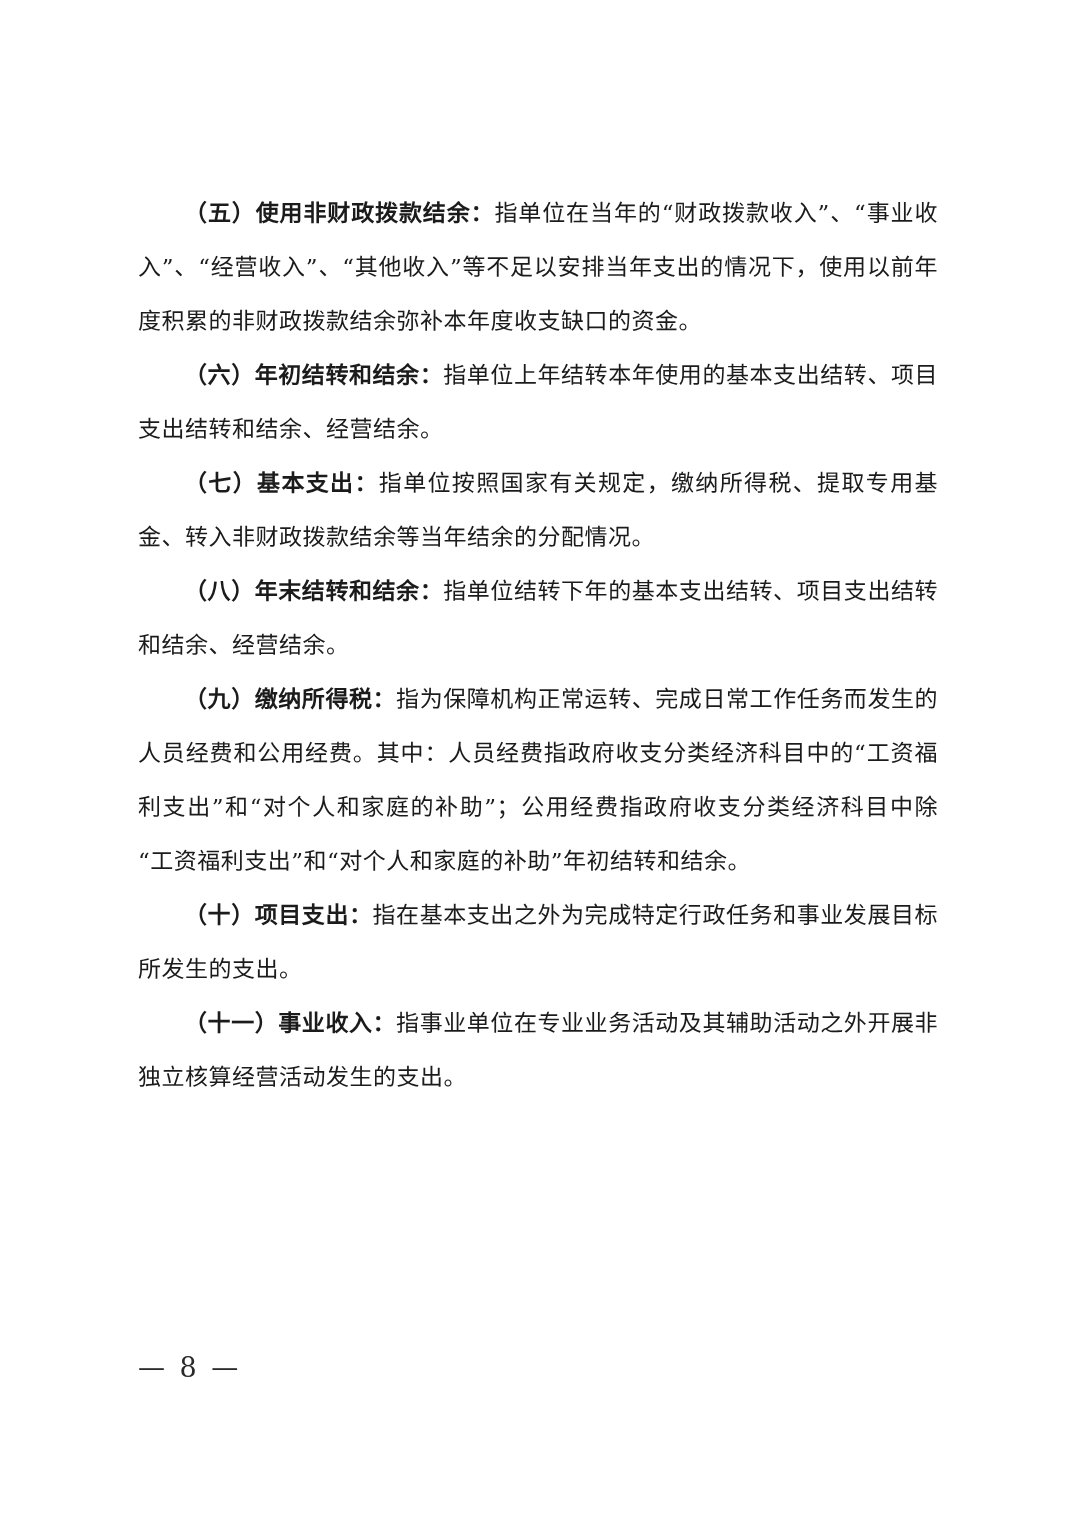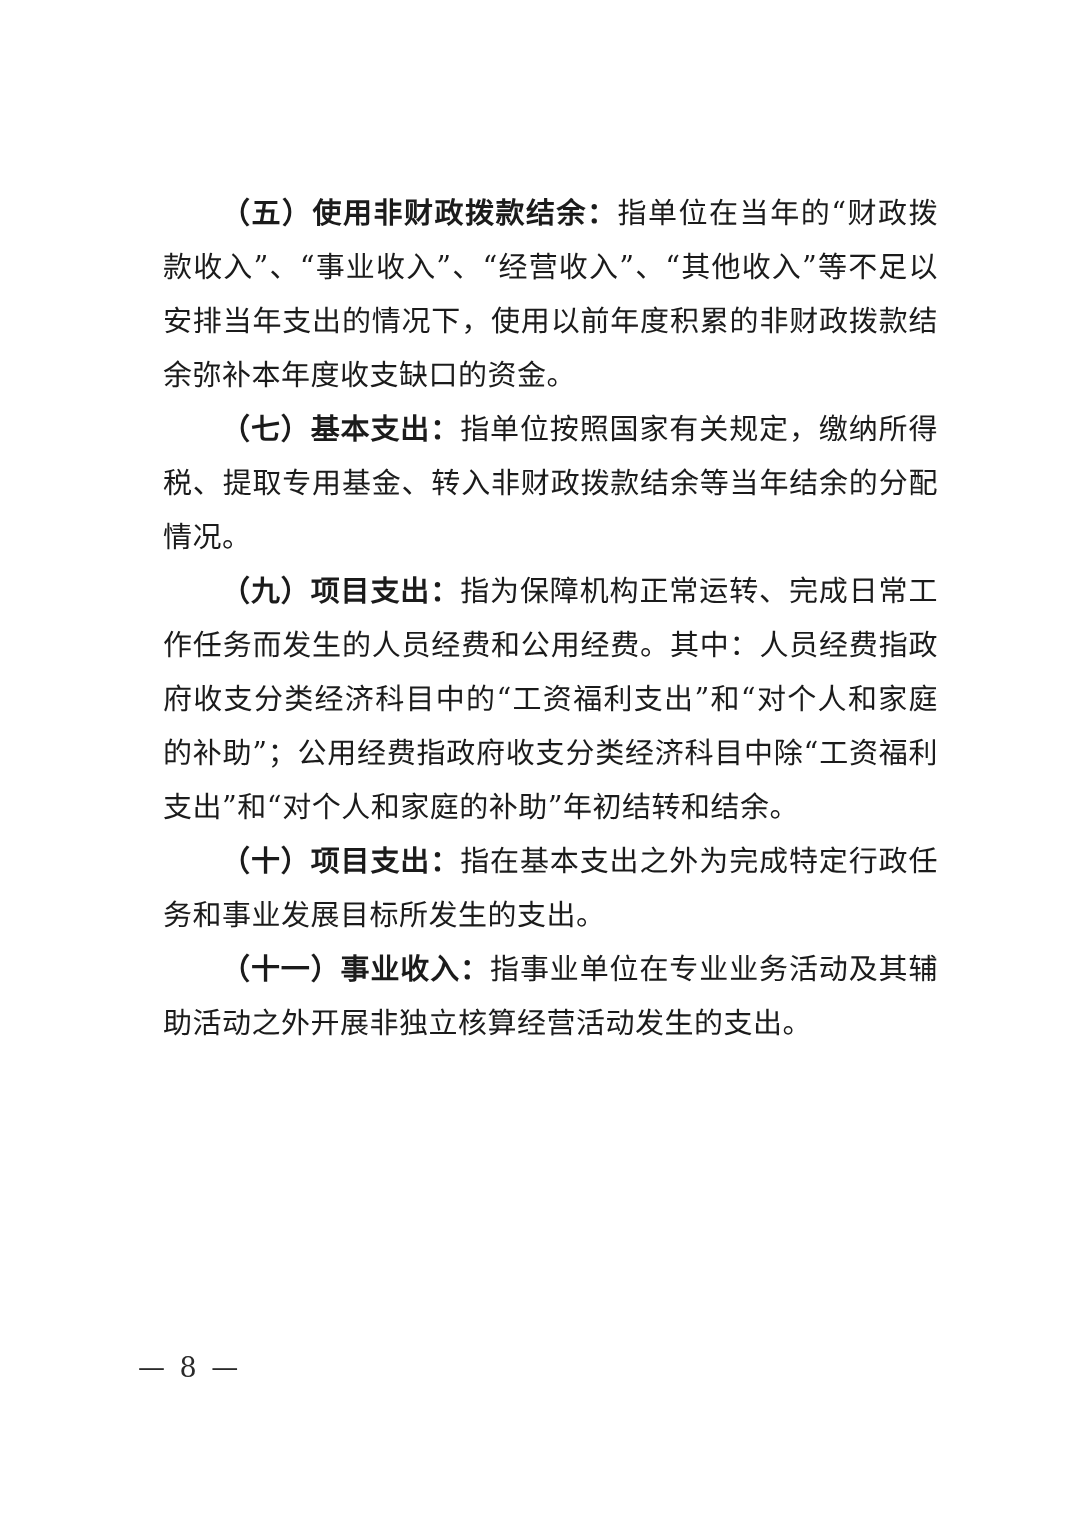--- a/index.html
+++ b/index.html
@@ -16,26 +16,25 @@
   }
 
   .content {
     position: absolute;
     left: 138px;
     top: 186px;
     width: 800px;
   }
 
   .para {
-    font-size: 29px;
+    font-size: 23px;
     line-height: 54px;
     text-align: justify;
     text-indent: 2em;
     letter-spacing: 0.5px;
-    margin-left: 25px;
   }
 
   .para .head {
     font-weight: 700;
   }
 
   .footer {
     position: absolute;
     left: 138px;
     top: 1352px;
@@ -45,25 +44,27 @@
   }
 </style>
 </head>
 <body>
 
 <div class="page">
   <div class="content">
 
     <p class="para"><span class="head">（五）使用非财政拨款结余：</span><span>指单位在当年的“财政拨款收入”、“事业收入”、“经营收入”、“其他收入”等不足以安排当年支出的情况下，使用以前年度积累的非财政拨款结余弥补本年度收支缺口的资金。</span></p>
 
+    <p class="para"><span class="head">（六）年初结转和结余：</span><span>指单位上年结转本年使用的基本支出结转、项目支出结转和结余、经营结余。</span></p>
 
     <p class="para"><span class="head">（七）基本支出：</span><span>指单位按照国家有关规定，缴纳所得税、提取专用基金、转入非财政拨款结余等当年结余的分配情况。</span></p>
 
+    <p class="para"><span class="head">（八）年末结转和结余：</span><span>指单位结转下年的基本支出结转、项目支出结转和结余、经营结余。</span></p>
 
-    <p class="para"><span class="head">（九）项目支出：</span><span>指为保障机构正常运转、完成日常工作任务而发生的人员经费和公用经费。其中：人员经费指政府收支分类经济科目中的“工资福利支出”和“对个人和家庭的补助”；公用经费指政府收支分类经济科目中除“工资福利支出”和“对个人和家庭的补助”年初结转和结余。</span></p>
+    <p class="para"><span class="head">（九）缴纳所得税：</span><span>指为保障机构正常运转、完成日常工作任务而发生的人员经费和公用经费。其中：人员经费指政府收支分类经济科目中的“工资福利支出”和“对个人和家庭的补助”；公用经费指政府收支分类经济科目中除“工资福利支出”和“对个人和家庭的补助”年初结转和结余。</span></p>
 
     <p class="para"><span class="head">（十）项目支出：</span><span>指在基本支出之外为完成特定行政任务和事业发展目标所发生的支出。</span></p>
 
     <p class="para"><span class="head">（十一）事业收入：</span><span>指事业单位在专业业务活动及其辅助活动之外开展非独立核算经营活动发生的支出。</span></p>
 
 
   </div>
 
   <div class="footer"><span>— 8 —</span></div>
 </div>

